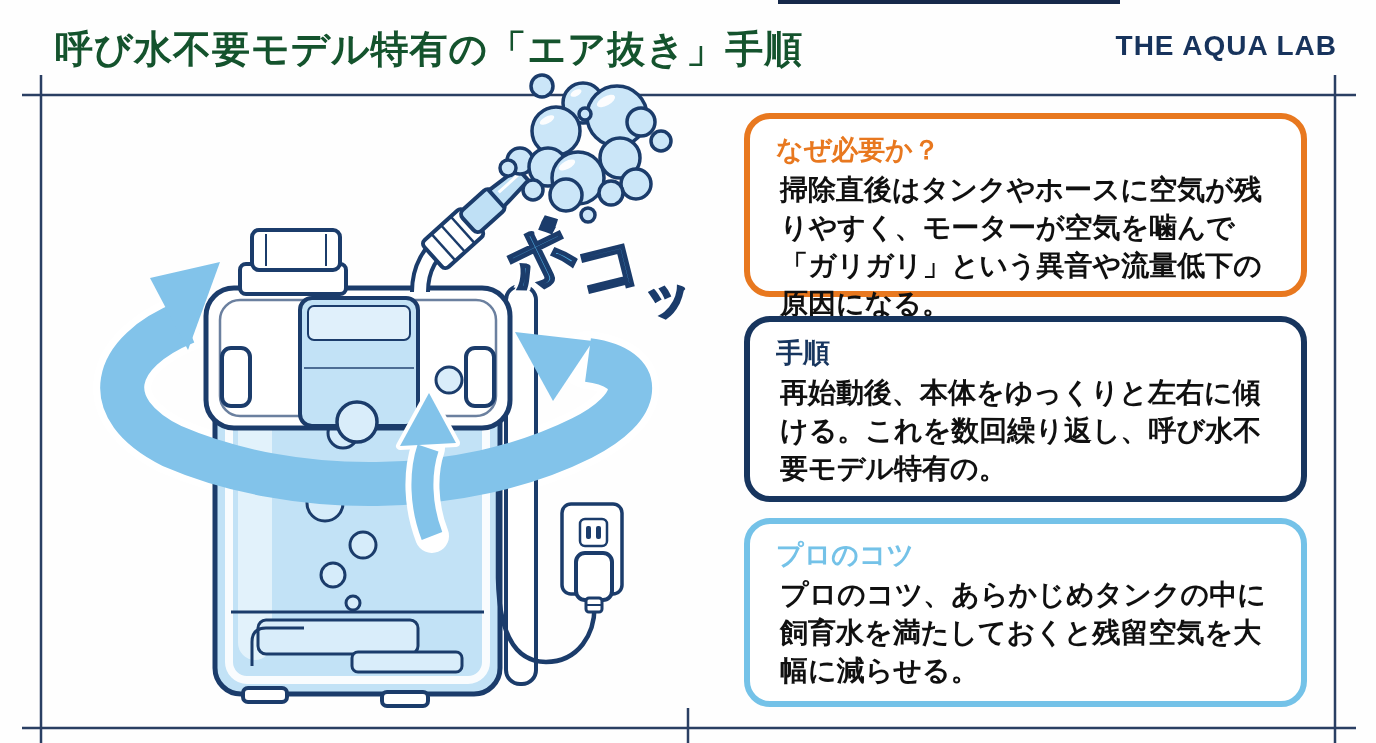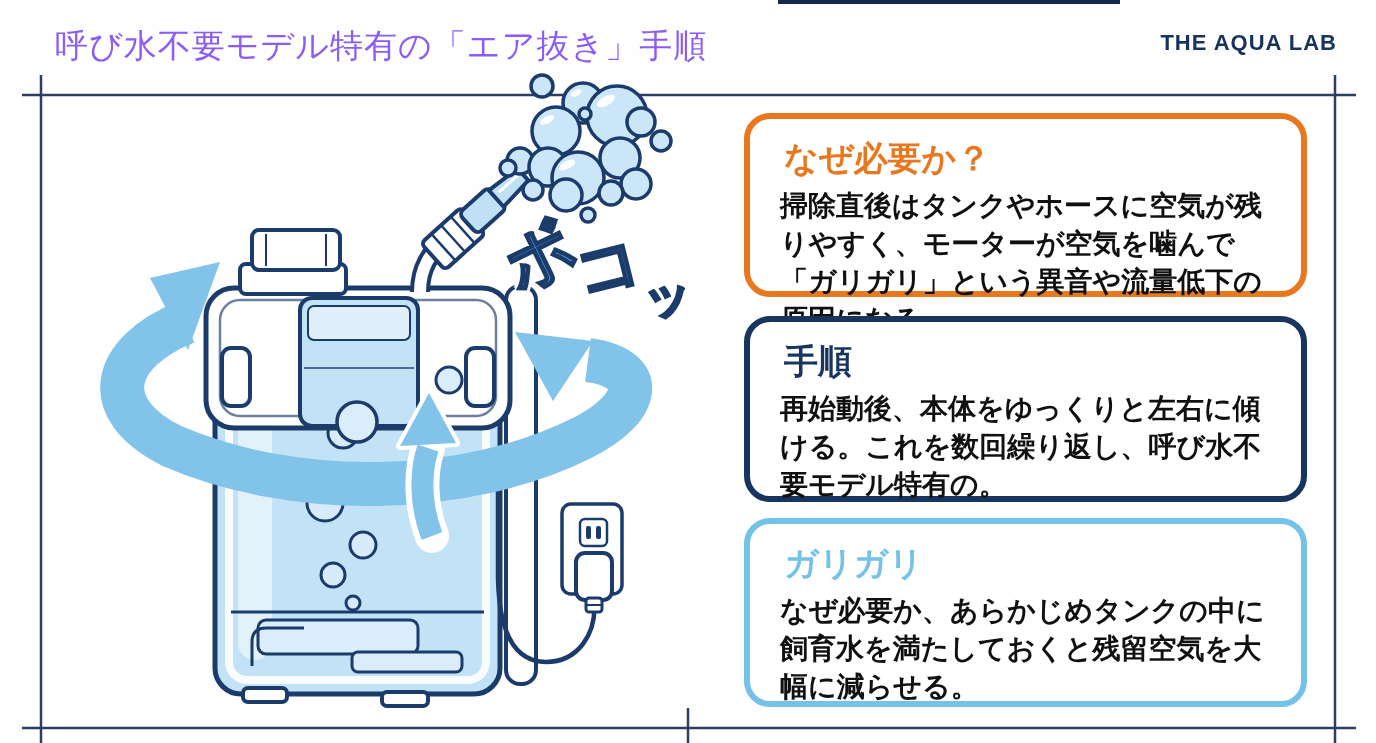--- a/index.html
+++ b/index.html
@@ -2,36 +2,36 @@
 <html><head>
 <meta charset="utf-8">
 <style>
   html,body{margin:0;padding:0;background:#ffffff;}
   .canvas{
     position:relative;width:1376px;height:743px;background:#fefefe;
     overflow:hidden;font-family:"Liberation Sans","DejaVu Sans",sans-serif;
   }
   .scene{position:absolute;left:0;top:0;width:1376px;height:743px;}
   .page-title{
-    position:absolute;left:55px;top:24px;font-size:33px;font-weight:400;
-    color:#8b5cf6;letter-spacing:1px;white-space:nowrap;
+    position:absolute;left:55px;top:24px;font-size:38px;font-weight:700;
+    color:#14532d;letter-spacing:1px;white-space:nowrap;
   }
   .brand{
-    position:absolute;right:39px;top:30px;font-size:22px;font-weight:700;
+    position:absolute;right:39px;top:30px;font-size:28px;font-weight:700;
     color:#17335c;letter-spacing:1px;white-space:nowrap;
   }
   .info-box{
     position:absolute;left:744px;width:563px;box-sizing:border-box;
     background:#ffffff;border:6px solid #333;border-radius:26px;
     padding:10px 20px 12px 22px;
   }
   .box-why{top:113px;height:184px;}
   .box-steps{top:316px;height:186px;}
   .box-tip{top:518px;height:189px;}
-  .info-heading{font-size:34px;font-weight:700;line-height:34px;margin:12px;}
+  .info-heading{font-size:27px;font-weight:700;line-height:34px;margin:4px;}
   .info-body{
     font-size:28px;font-weight:700;line-height:38px;color:#101010;margin:4px 0 0 8px;
     text-align:left;
   }
   .sfx{
     position:absolute;left:505px;top:210px;width:220px;height:130px;
     color:#4fade3;font-weight:700;
     -webkit-text-stroke:2.5px #1b3c6b;
     text-shadow:-4px 0 0 #fff,4px 0 0 #fff,0 -4px 0 #fff,0 4px 0 #fff,
       -3px -3px 0 #fff,3px 3px 0 #fff,-3px 3px 0 #fff,3px -3px 0 #fff;
@@ -188,17 +188,17 @@
     <p class="info-heading" style="color: rgb(232, 120, 31);">なぜ必要か？</p>
     <p class="info-body">掃除直後はタンクやホースに空気が残りやすく、モーターが空気を噛んで「ガリガリ」という異音や流量低下の原因になる。</p>
   </div>
 
   <div class="info-box box-steps" style="border-color: rgb(23, 53, 94);">
     <p class="info-heading" style="color: rgb(23, 53, 94);">手順</p>
     <p class="info-body">再始動後、本体をゆっくりと左右に傾ける。これを数回繰り返し、呼び水不要モデル特有の。</p>
   </div>
 
   <div class="info-box box-tip" style="border-color: rgb(116, 194, 232);">
-    <p class="info-heading" style="color: rgb(116, 194, 232);">ガリガリ</p>
-    <p class="info-body">なぜ必要か、あらかじめタンクの中に飼育水を満たしておくと残留空気を大幅に減らせる。</p>
+    <p class="info-heading" style="color: rgb(116, 194, 232);">プロのコツ</p>
+    <p class="info-body">プロのコツ、あらかじめタンクの中に飼育水を満たしておくと残留空気を大幅に減らせる。</p>
   </div>
 
 </div>
 
 </body></html>

